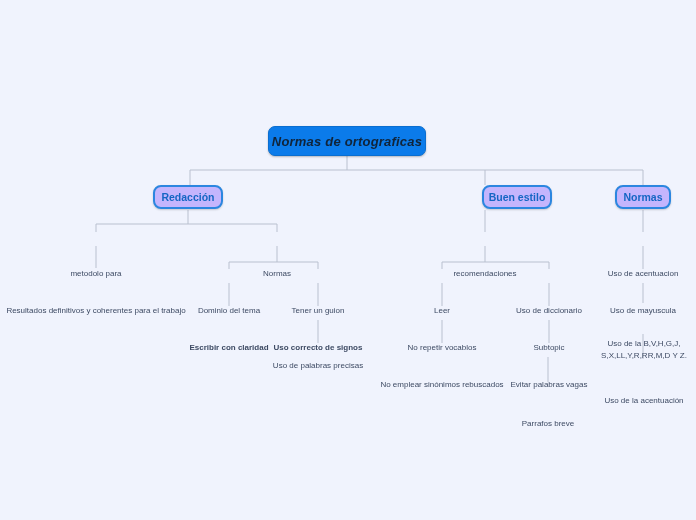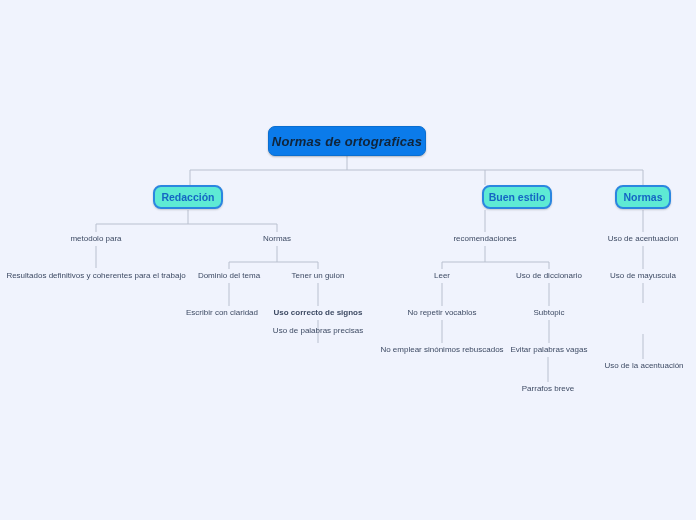--- a/index.html
+++ b/index.html
@@ -23,38 +23,39 @@
     font-weight:bold;
     font-style:italic;
     font-size:13px;
     text-align:center;
     display:flex;align-items:center;justify-content:center;
     box-shadow:0 1px 2px rgba(0,0,0,.25);
     letter-spacing:.2px;
   }
   
   .lvl2{
-    background:#5eead4;
+    background:#c4b5fd;
     border:2px solid #2b86e0;
     border-radius:8px;
     color:#1566c4;
     font-weight:bold;
     font-size:10.5px;
     text-align:center;
     display:flex;align-items:center;justify-content:center;
     box-shadow:0 1px 2px rgba(0,0,0,.18);
   }
   
   .leaf{
     color:#3d4a63;
     font-size:8px;
     text-align:right;
     display:flex;align-items:center;justify-content:center;
     line-height:1.45;
     white-space:nowrap;
+    margin-top:35px;
   }
   .leaf.wrap{white-space:normal;}
 </style>
 </head>
 <body>
 
 <div id="map">
 
   <svg class="links" viewBox="0 0 696 520">
     <g fill="none" stroke="#b9c0cf" stroke-width="1">
@@ -129,21 +130,21 @@
   </div>
 
   <div class="node leaf" style="left:179px;top:269px;width:100px;height:14px;">
     <span>Dominio del tema</span>
   </div>
 
   <div class="node leaf" style="left:274px;top:269px;width:88px;height:14px;">
     <span>Tener un guion</span>
   </div>
 
-  <div class="node leaf" style="left:172px;top:306px;width:100px;height:14px;">
+  <div class="node leaf" style="left:179px;top:306px;width:100px;height:14px;font-weight:bold;">
     <span>Escribir con claridad</span>
   </div>
 
   <div class="node leaf" style="left:268px;top:306px;width:100px;height:14px;font-weight:bold;">
     <span>Uso correcto de signos</span>
   </div>
 
   <div class="node leaf" style="left:264px;top:324px;width:108px;height:14px;">
     <span>Uso de palabras precisas</span>
   </div>
@@ -181,18 +182,22 @@
   </div>
 
   <div class="node leaf" style="left:597px;top:232px;width:92px;height:14px;">
     <span>Uso de acentuacion</span>
   </div>
 
   <div class="node leaf" style="left:599px;top:269px;width:88px;height:14px;">
     <span>Uso de mayuscula</span>
   </div>
 
+  <div class="node leaf wrap" style="left:596px;top:303px;width:96px;height:32px;flex-direction:column;align-items:center;justify-content:flex-start;">
+    <span>Uso de la B,V,H,G,J,</span>
+    <span>S,X,LL,Y,R,RR,M,D Y Z.</span>
+  </div>
 
   <div class="node leaf" style="left:595px;top:359px;width:98px;height:14px;">
     <span>Uso de la acentuación</span>
   </div>
 
 </div>
 
 </body></html>

